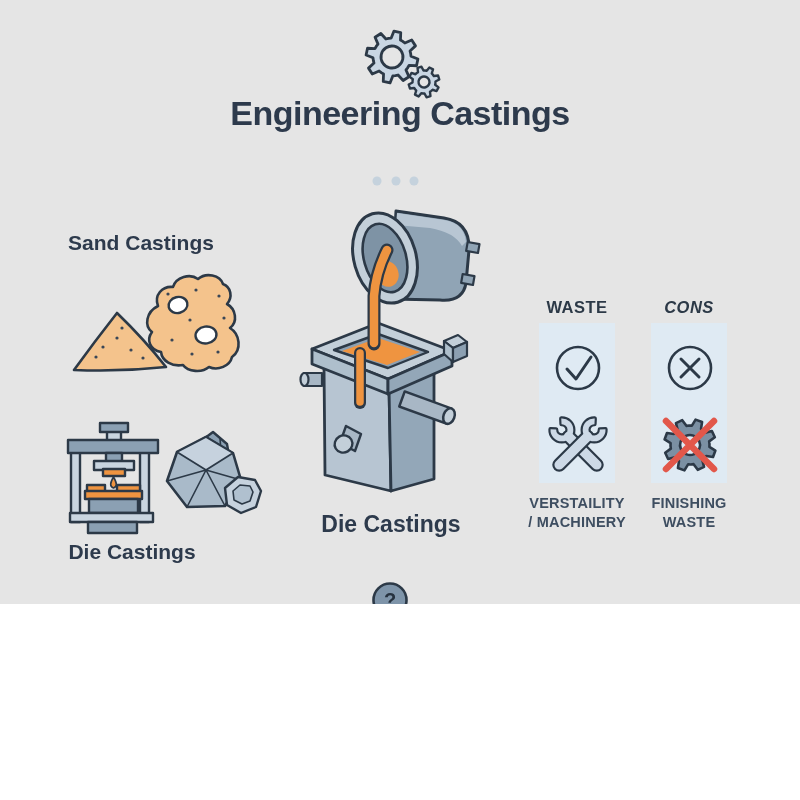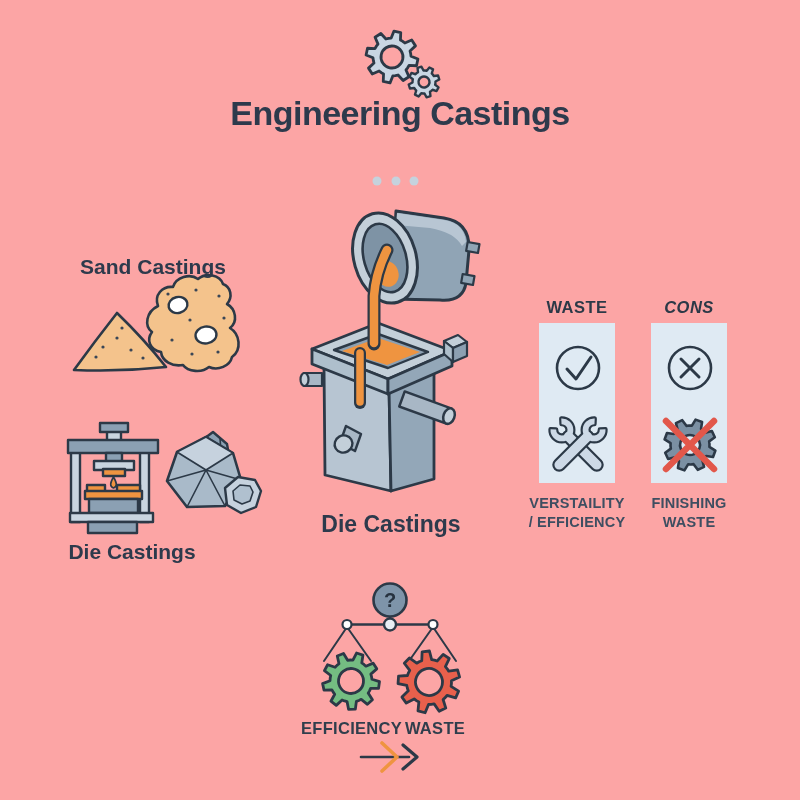--- a/index.html
+++ b/index.html
@@ -1,27 +1,27 @@
 <!DOCTYPE html>
 <html><head>
 <meta charset="utf-8">
 <style>
   html,body{margin:0;padding:0;background:#ffffff;}
-  .canvas{position:relative;width:800px;height:800px;margin:0 auto;background:#fca5a5;
+  .canvas{position:relative;width:800px;height:604px;margin:0 auto;background:#e5e5e5;
           font-family:"Liberation Sans",sans-serif;overflow:hidden;}
   .panel{position:absolute;top:323px;width:76px;height:160px;background:#dfeaf3;}
   #pros-panel{left:539px;}
   #cons-panel{left:651px;}
   svg.art{position:absolute;left:0;top:0;}
   svg.art path,svg.art rect,svg.art ellipse,svg.art circle,svg.art line,svg.art polygon,svg.art polyline{
     stroke-linejoin:round;stroke-linecap:round;}
   .label{position:absolute;color:#2d3a4c;text-align:center;white-space:nowrap;}
   .title{left:0;right:0;top:94px;font-size:34px;font-weight:800;letter-spacing:-.5px;}
   .sec-label{font-size:21px;font-weight:700;}
-  #sand-label{left:73px;top:231px;width:160px;margin-top:24px;}
+  #sand-label{left:61px;top:231px;width:160px;}
   #die-left-label{left:52px;top:540px;width:160px;}
   #die-center-label{left:301px;top:511px;width:180px;font-size:23px;}
   .col-header{font-size:16.5px;font-weight:700;letter-spacing:.5px;color:#2c3947;}
   #pros-header{left:539px;top:298px;width:76px;}
   #cons-header{left:651px;top:298px;width:76px;font-style:italic;}
   .caption{position:absolute;top:494px;width:120px;text-align:center;font-size:14.5px;
            font-weight:600;line-height:19px;color:#3e4e61;letter-spacing:.2px;}
   #pros-caption{left:517px;}
   #cons-caption{left:629px;}
   .scale-label{font-size:16.5px;font-weight:600;letter-spacing:.3px;color:#303e4c;}
@@ -211,21 +211,21 @@
   <div class="label title">Engineering Castings</div>
   <div class="label sec-label" id="sand-label">Sand Castings</div>
   <div class="label sec-label" id="die-left-label">Die Castings</div>
   <div class="label sec-label" id="die-center-label">Die Castings</div>
 
   <div class="label col-header" id="pros-header">WASTE</div>
   <div class="label col-header" id="cons-header">CONS</div>
 
   <div class="caption" id="pros-caption">
     <div>VERSTAILITY</div>
-    <div>/ EFFICIENCY</div>
+    <div>/ MACHINERY</div>
   </div>
   <div class="caption" id="cons-caption">
     <div>FINISHING</div>
     <div>WASTE</div>
   </div>
 
   <div class="label" id="question-mark">?</div>
   <div class="label scale-label" id="efficiency-label">EFFICIENCY</div>
   <div class="label scale-label" id="rework-label">WASTE</div>
 

